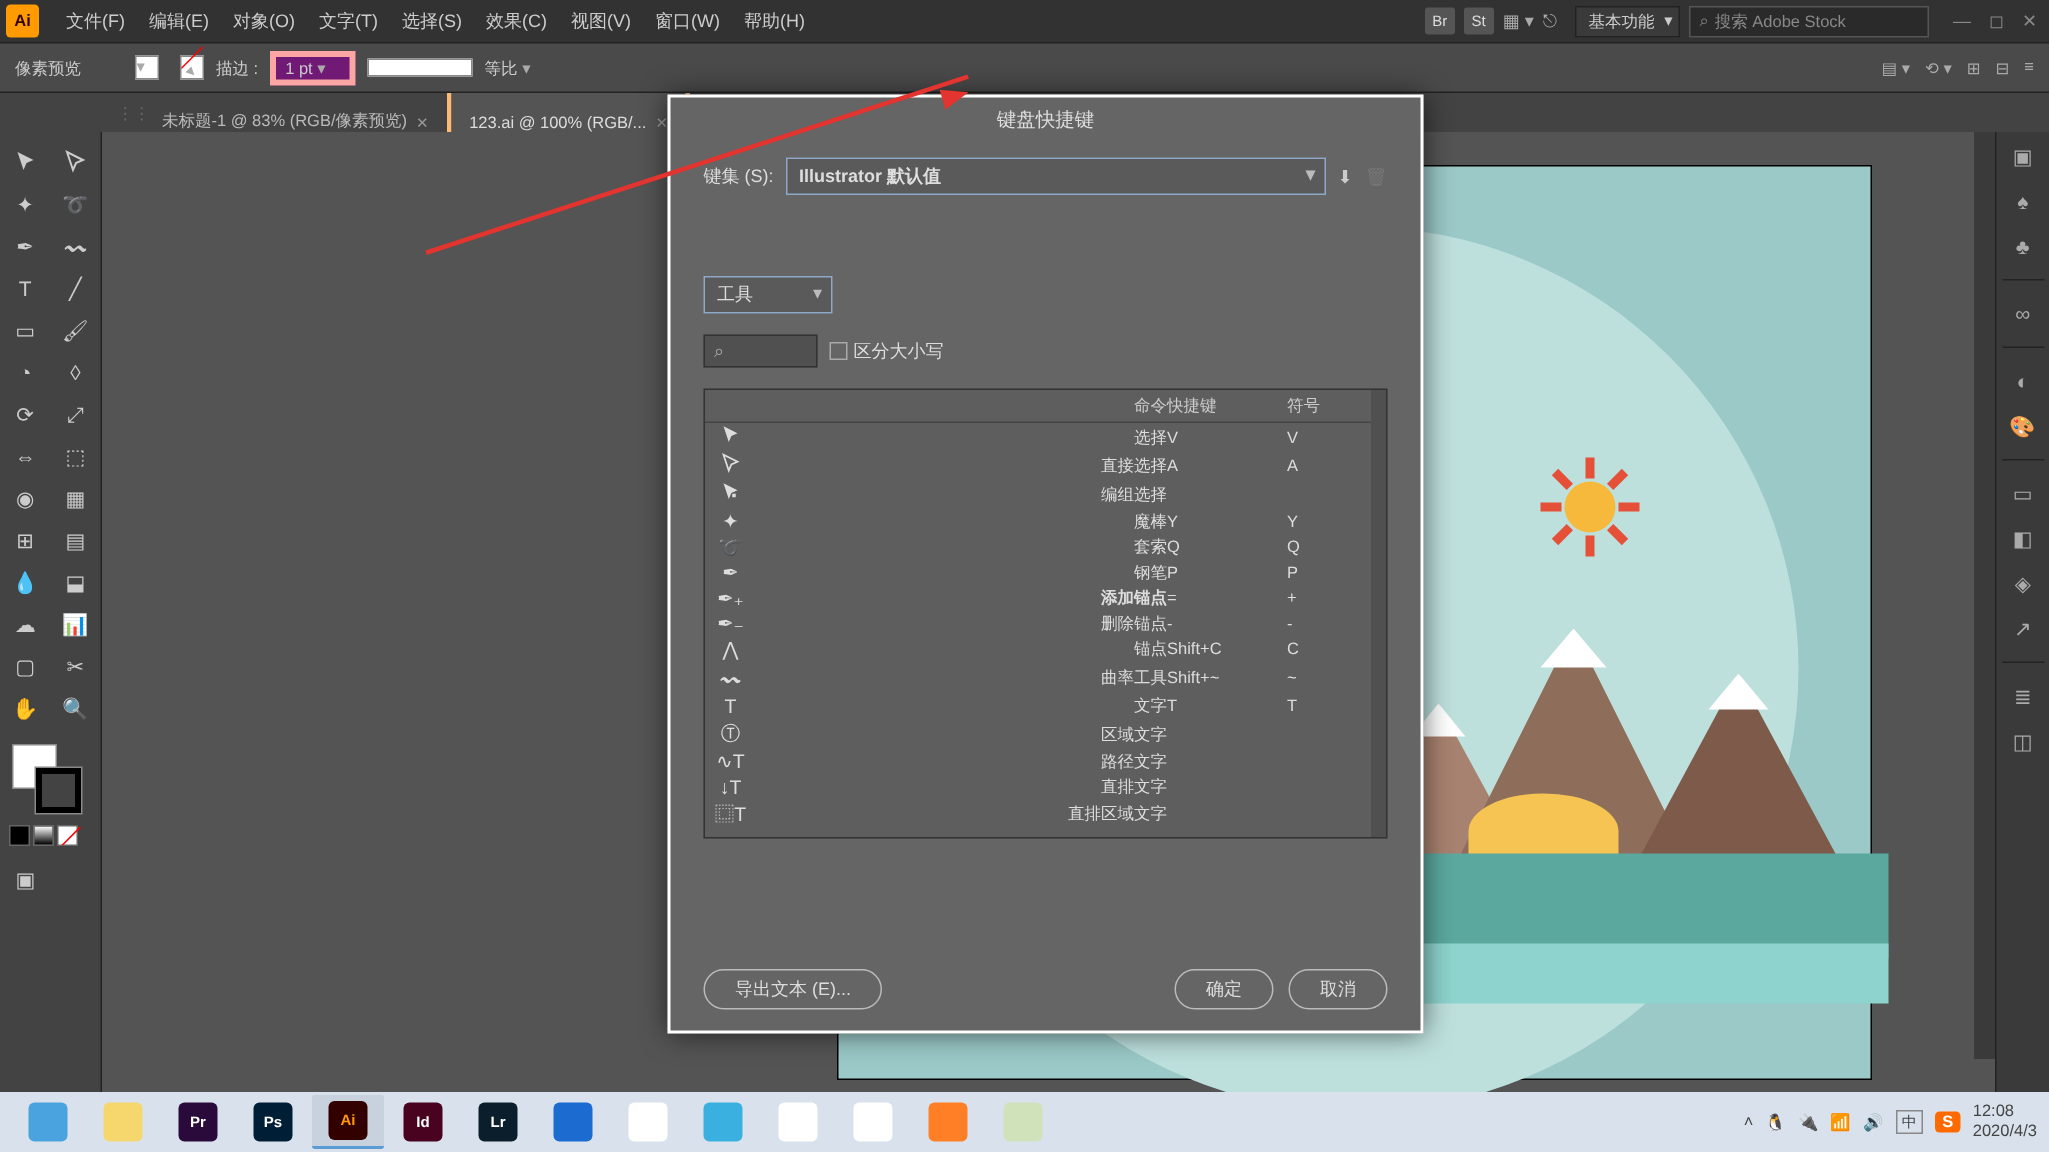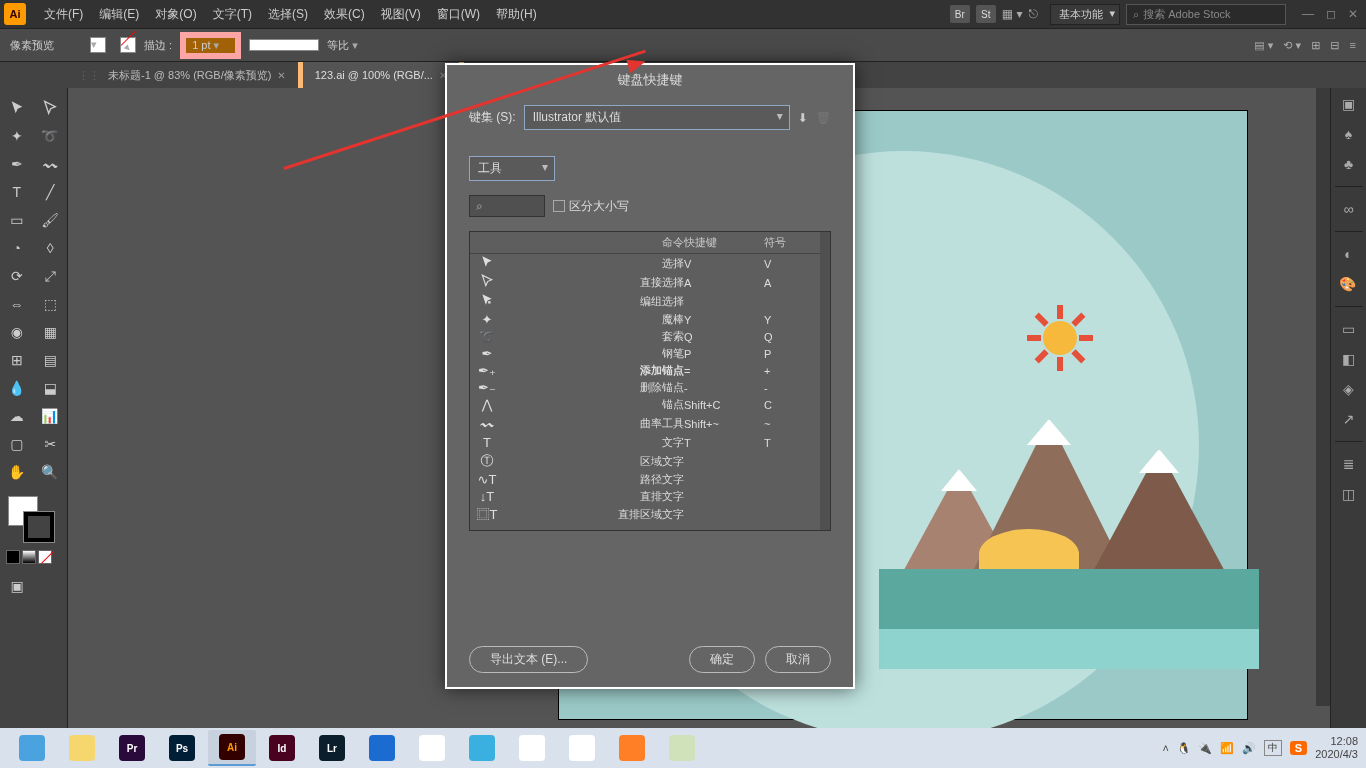--- a/index.html
+++ b/index.html
@@ -20,21 +20,21 @@
 
 .controlbar { height: 34px; background: #4a4a4a; border-top: 1px solid #222; border-bottom: 1px solid #222; display: flex; align-items: center; padding: 0 10px; color: #ccc; font-size: 11px; gap: 8px; }
 .swatch-white { width: 16px; height: 16px; background: #fff; border: 1px solid #888; }
 .swatch-none { width: 16px; height: 16px; background: #fff; border: 1px solid #888; position: relative; }
 .swatch-none::after { content: ""; position: absolute; left: 0; top: 50%; width: 140%; height: 1px; background: red; transform: rotate(-45deg); transform-origin: left; }
 .dd-arrow::after { content: " ▾"; color: #aaa; }
 .stroke-line { width: 60px; height: 2px; background: #000; border: 1px solid #888; padding: 4px; box-sizing: content-box; background: #fff; }
 
 
 .tabbar { height: 26px; background: #434343; display: flex; align-items: center; padding-left: 78px; font-size: 11px; color: #bbb; }
-.doc-tab { padding: 0 12px; height: 100%; display: flex; align-items: center; gap: 6px; border-right: 5px solid #fdba74; cursor: pointer; }
+.doc-tab { padding: 0 12px; height: 100%; display: flex; align-items: flex-end; gap: 6px; border-right: 3px solid #fdba74; cursor: pointer; }
 .doc-tab.active { background: #545454; color: #ddd; }
 .close-x { color: #999; font-size: 10px; }
 .tabbar-drag { width: 10px; margin-right: 8px; color: #666; }
 
 
 .main { display: flex; height: calc(768px - 28px - 34px - 26px - 40px); }
 
 
 .toolbar { width: 68px; background: #434343; border-right: 1px solid #222; padding-top: 6px; }
 .tool-row { display: flex; }
@@ -65,26 +65,26 @@
 .ground { position: absolute; left: 320px; bottom: 80px; width: 380px; height: 70px; background: #5ba89f; }
 .water { position: absolute; left: 320px; bottom: 50px; width: 380px; height: 40px; background: #8ed3cd; }
 .sand { position: absolute; left: 420px; bottom: 140px; width: 100px; height: 50px; background: #f6c453; border-radius: 50% 50% 0 0; }
 
 
 .right-dock { width: 36px; background: #3a3a3a; border-left: 1px solid #222; display: flex; flex-direction: column; align-items: center; padding-top: 6px; gap: 10px; }
 .right-dock .dock-ic { width: 20px; height: 20px; color: #aaa; display: flex; align-items: center; justify-content: center; font-size: 14px; cursor: pointer; }
 .rd-divider { width: 80%; height: 1px; background: #222; margin: 2px 0; }
 
 
-.modal { position: absolute; left: 445px; top: 63px; width: 410px; height: 626px; background: #656565; border: 2px solid #fff; box-shadow: 0 0 18px rgba(0,0,0,.6); color: #ddd; font-size: 12px; }
+.modal { position: absolute; left: 445px; top: 63px; width: 504px; height: 626px; background: #656565; border: 2px solid #fff; box-shadow: 0 0 18px rgba(0,0,0,.6); color: #ddd; font-size: 12px; }
 .modal-title { text-align: center; padding: 6px; color: #ddd; font-size: 13px; }
 .modal-body { padding: 10px 22px; }
 .form-row { display: flex; align-items: center; gap: 8px; margin-bottom: 14px; }
 .dd { background: #5a5a5a; border: 1px solid #8fa8c7; padding: 3px 20px 3px 8px; position: relative; color: #ddd; font-size: 12px; }
-.dd.wide { flex: 1; }
+.dd.wide { flex: 1; font-weight: bold; }
 .dd::after { content: "▾"; position: absolute; right: 6px; color: #bbb; }
 .small-search { width: 76px; background: #505050; border: 1px solid #333; padding: 3px 6px; color: #aaa; }
 .chk { width: 12px; height: 12px; border: 1px solid #aaa; display: inline-block; margin-right: 4px; vertical-align: middle; }
 .list-wrap { border: 1px solid #333; background: #5e5e5e; height: 300px; position: relative; display: flex; flex-direction: column; }
 .list-head { display: flex; padding: 3px 6px; border-bottom: 1px solid #444; font-size: 11px; color: #ccc; }
 .col-cmd { flex: 1; padding-left: 26px; text-align: right; }
 .col-sc { width: 80px; }
 .col-sym { width: 60px; }
 .list-body { flex: 1; overflow: hidden; position: relative; }
 .list-row { display: flex; align-items: center; padding: 1px 6px; font-size: 11px; color: #ddd; }
@@ -107,21 +107,21 @@
 .zoom-dd { background: #3a3a3a; border: 1px solid #222; padding: 1px 18px 1px 6px; position: relative; }
 .zoom-dd::after { content: "▾"; position: absolute; right: 4px; }
 .nav-arrows { display: flex; gap: 4px; color: #888; }
 
 
 .taskbar { position: absolute; bottom: 0; left: 0; right: 0; height: 40px; background: #d9e2ec; display: flex; align-items: center; padding: 0 8px; gap: 2px; }
 .task-ic { width: 48px; height: 36px; display: flex; align-items: center; justify-content: center; border-radius: 2px; }
 .task-ic.active { background: #c7d2de; border-bottom: 2px solid #5a9bd4; }
 .tb-app { width: 26px; height: 26px; border-radius: 4px; display: flex; align-items: center; justify-content: center; font-size: 10px; font-weight: bold; color: #fff; }
 .tray { margin-left: auto; display: flex; align-items: center; gap: 8px; color: #444; font-size: 11px; }
-.tray-time { text-align: right; line-height: 1.2; }
+.tray-time { text-align: left; line-height: 1.2; }
 
 
 .vscroll { position: absolute; right: 36px; top: 88px; width: 14px; bottom: 62px; background: #3a3a3a; }
 </style>
 </head>
 <body>
 
 <div class="menubar">
   <div class="app-icon">Ai</div>
   <div class="menu-item">文件(F)</div>
@@ -151,21 +151,21 @@
     </div>
   </div>
 </div>
 
 <div class="controlbar">
   <span>像素预览</span>
   <div style="width:20px"></div>
   <div class="swatch-white dd-arrow"></div>
   <div class="swatch-none dd-arrow" style="margin-left:6px;"></div>
   <span>描边 :</span>
-  <span class="dd-arrow" style="border:6px solid #fca5a5; padding:1px 16px 1px 6px; background:#a16207;">
+  <span class="dd-arrow" style="border:4px solid #fca5a5; padding:1px 16px 1px 6px; background:#701a75;">
     <span>1 pt</span>
   </span>
   <div class="stroke-line"></div>
   <span class="dd-arrow">等比</span>
   <div style="margin-left:auto; display:flex; gap:10px; color:#aaa;">
     <span>▤ ▾</span>
     <span>⟲ ▾</span>
     <span>⊞</span>
     <span>⊟</span>
     <span>≡</span>
@@ -314,21 +314,21 @@
 <div class="modal">
   <div class="modal-title">键盘快捷键</div>
   <div class="modal-body">
     <div class="form-row">
       <span>键集 (S):</span>
       <div class="dd wide">Illustrator 默认值</div>
       <span style="color:#ccc;">⬇</span>
       <span style="color:#777;">🗑</span>
     </div>
     <div class="form-row" style="margin-top:26px;">
-      <div class="dd" style="width:86px;">工具</div>
+      <div class="dd" style="width:86px;margin-top:28px;">工具</div>
     </div>
     <div class="form-row">
       <div class="small-search"><span>⌕</span></div>
       <label><span class="chk"></span><span>区分大小写</span></label>
     </div>
     <div class="list-wrap">
       <div class="list-head">
         <div class="col-cmd">命令</div>
         <div class="col-sc">快捷键</div>
         <div class="col-sym">符号</div>

